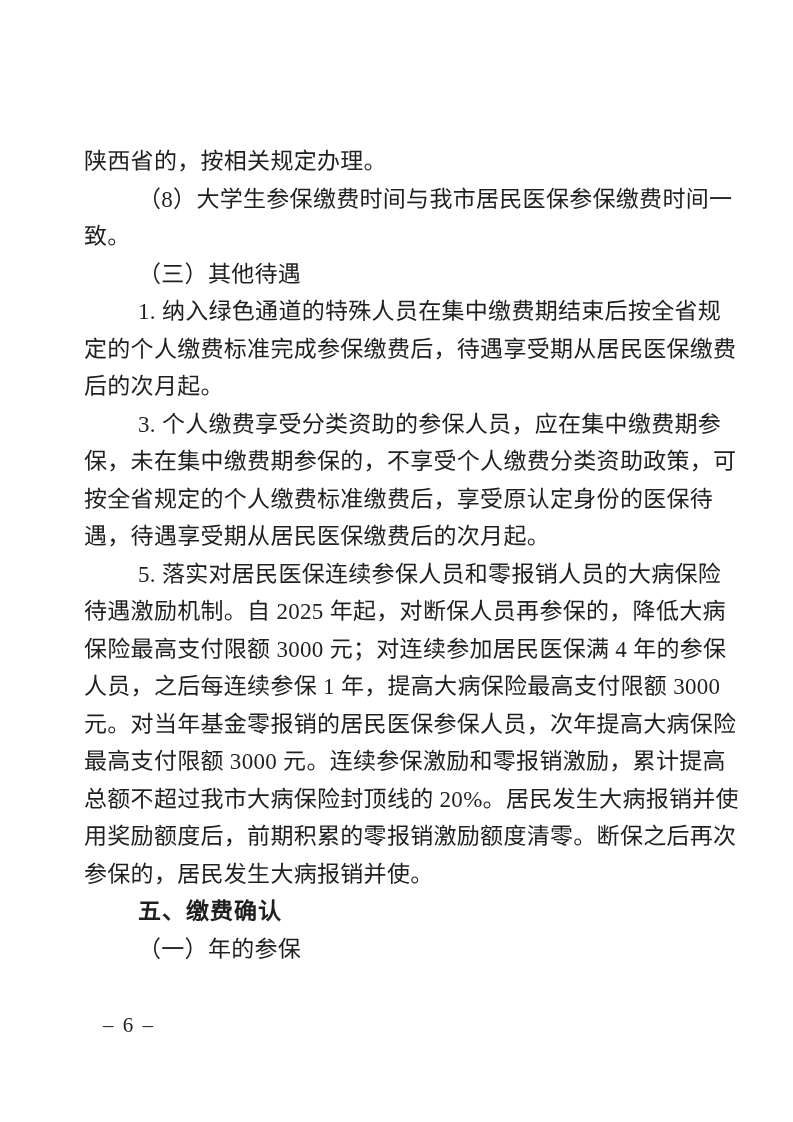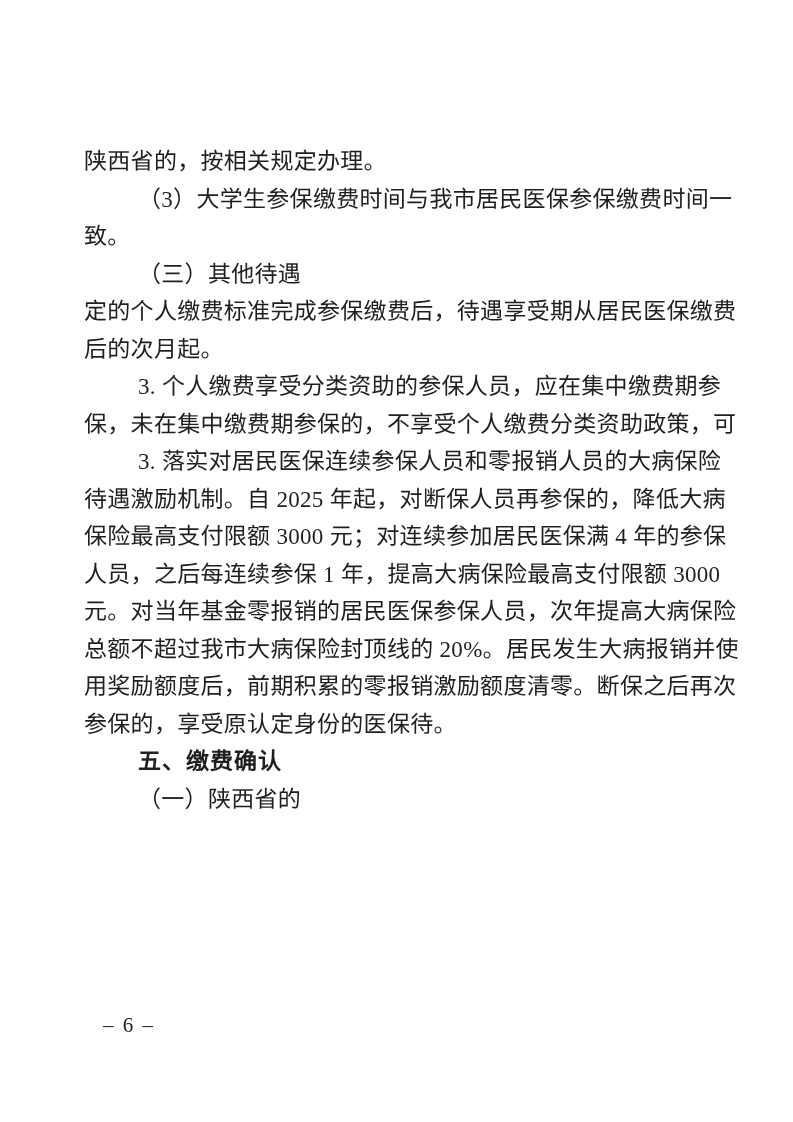--- a/index.html
+++ b/index.html
@@ -46,32 +46,36 @@
     font-family: "Liberation Serif", "DejaVu Serif", serif;
     color: #1f1f1f;
   }
 </style>
 </head>
 <body>
 
 <div class="page">
   <main class="body-text">
       <div class="line body">陕西省的，按相关规定办理。</div>
-      <div class="line body indent">（3）大学生参保缴费时间与我市居民医保参保缴费时间一</div>
+      <div class="line body indent">（8）大学生参保缴费时间与我市居民医保参保缴费时间一</div>
       <div class="line body">致。</div>
       <div class="line kaiti indent">（三）其他待遇</div>
+      <div class="line body indent">1. 纳入绿色通道的特殊人员在集中缴费期结束后按全省规</div>
       <div class="line body">定的个人缴费标准完成参保缴费后，待遇享受期从居民医保缴费</div>
       <div class="line body">后的次月起。</div>
       <div class="line body indent">3. 个人缴费享受分类资助的参保人员，应在集中缴费期参</div>
       <div class="line body">保，未在集中缴费期参保的，不享受个人缴费分类资助政策，可</div>
-      <div class="line body indent">3. 落实对居民医保连续参保人员和零报销人员的大病保险</div>
+      <div class="line body">按全省规定的个人缴费标准缴费后，享受原认定身份的医保待</div>
+      <div class="line body">遇，待遇享受期从居民医保缴费后的次月起。</div>
+      <div class="line body indent">5. 落实对居民医保连续参保人员和零报销人员的大病保险</div>
       <div class="line body">待遇激励机制。自 2025 年起，对断保人员再参保的，降低大病</div>
       <div class="line body">保险最高支付限额 3000 元；对连续参加居民医保满 4 年的参保</div>
       <div class="line body">人员，之后每连续参保 1 年，提高大病保险最高支付限额 3000</div>
       <div class="line body">元。对当年基金零报销的居民医保参保人员，次年提高大病保险</div>
+      <div class="line body">最高支付限额 3000 元。连续参保激励和零报销激励，累计提高</div>
       <div class="line body">总额不超过我市大病保险封顶线的 20%。居民发生大病报销并使</div>
       <div class="line body">用奖励额度后，前期积累的零报销激励额度清零。断保之后再次</div>
-      <div class="line body">参保的，享受原认定身份的医保待。</div>
+      <div class="line body">参保的，居民发生大病报销并使。</div>
       <div class="line heiti indent">五、缴费确认</div>
-      <div class="line kaiti indent">（一）陕西省的</div>
+      <div class="line kaiti indent">（一）年的参保</div>
     </main>
   <footer class="page-number">– 6 –</footer>
 </div>
 
 </body></html>

